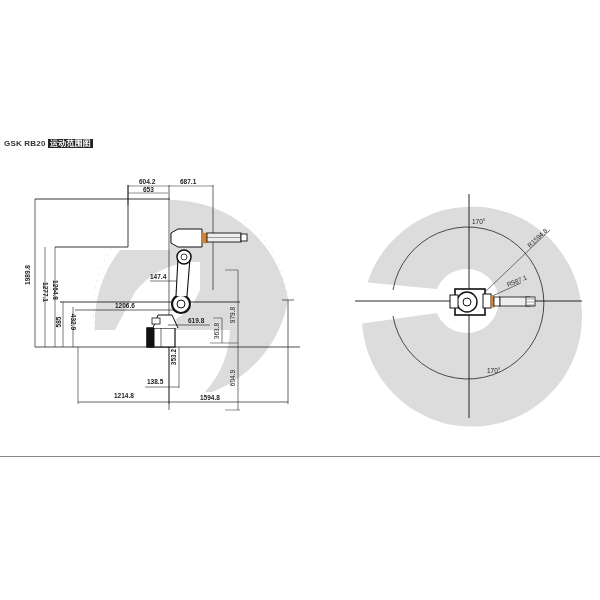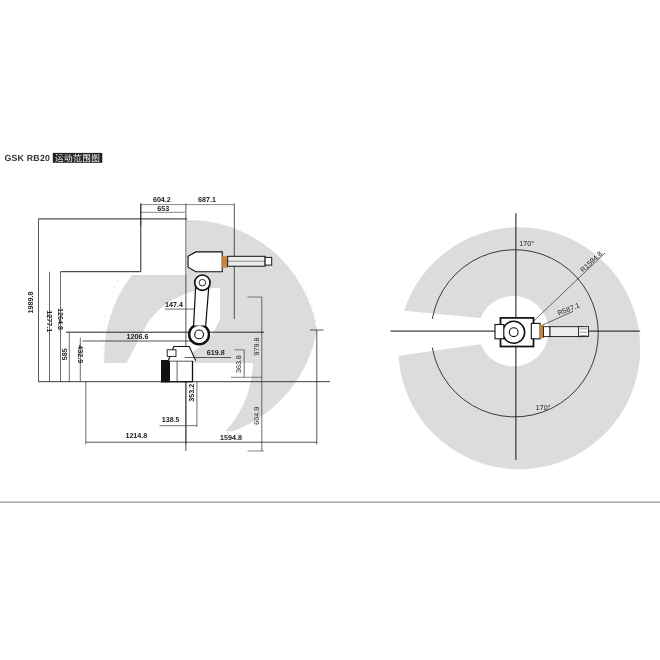--- a/index.html
+++ b/index.html
@@ -2,21 +2,21 @@
 <html><head>
   <meta charset="utf-8">
   <style>
     html, body { margin: 0; padding: 0; background: #ffffff; }
     body { width: 600px; height: 600px; position: relative; overflow: hidden; font-family: "Liberation Sans", sans-serif; }
     .title {
       position: absolute; left: 4px; top: 138px;
       font-size: 8px; font-weight: bold; color: #333;
       letter-spacing: 0.2px;
     }
-    .title .cn { background: #222; color: #fff; padding: 0 2px; font-weight: normal; }
+    .title .cn { background: #222; color: #fff; padding: 0 2px; font-weight: bold; }
     svg { position: absolute; left: 0; top: 0; }
     .dim { font-family: "Liberation Sans", sans-serif; font-size: 6.5px; fill: #222; }
     .dimb { font-family: "Liberation Sans", sans-serif; font-size: 6.5px; fill: #222; font-weight: bold; }
     .divider { position: absolute; left: 0; top: 456px; width: 600px; height: 1px; background: #8a8a8a; }
   </style>
 </head>
 <body>
 
 <div class="title">
   <span>GSK RB20</span>

